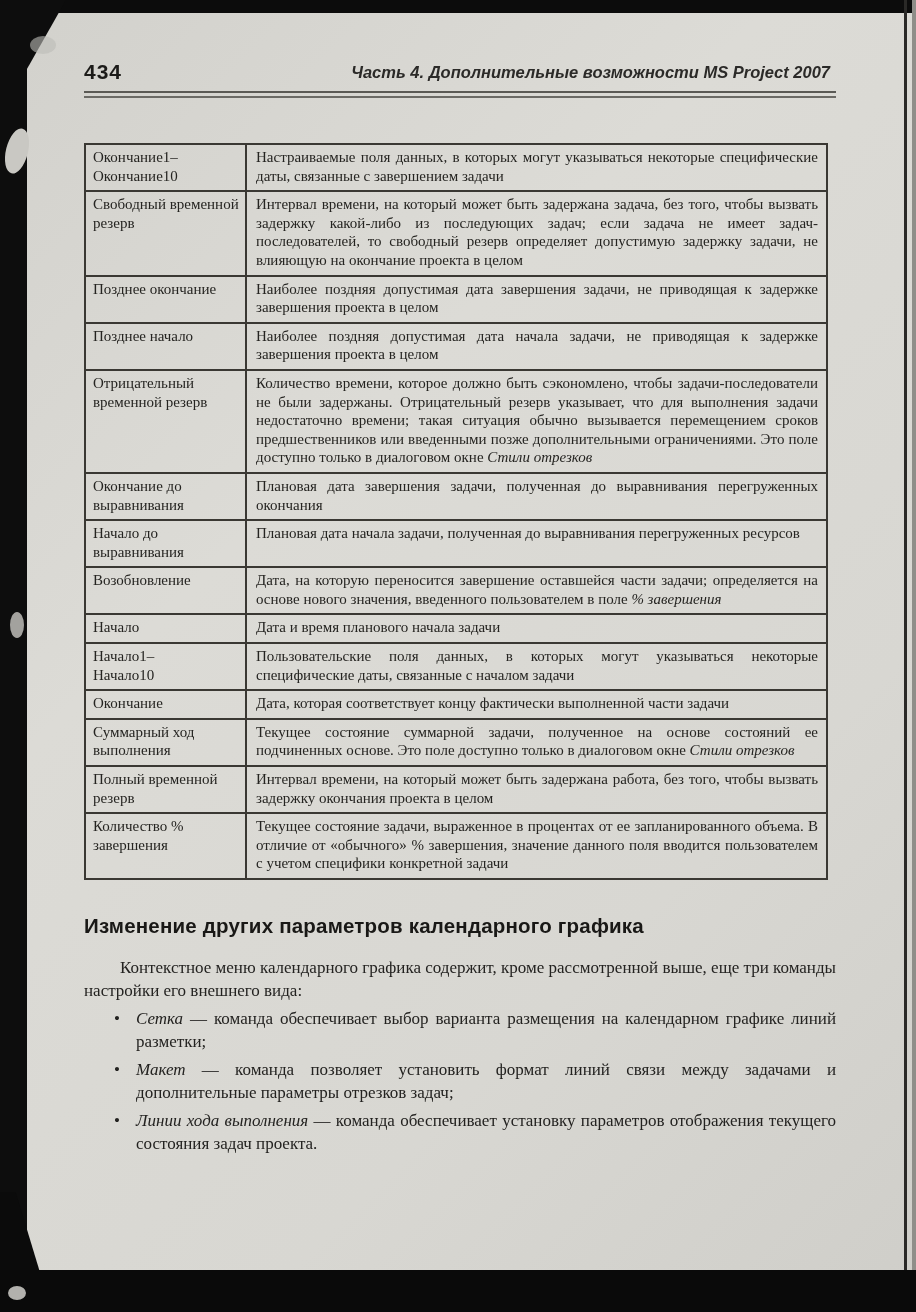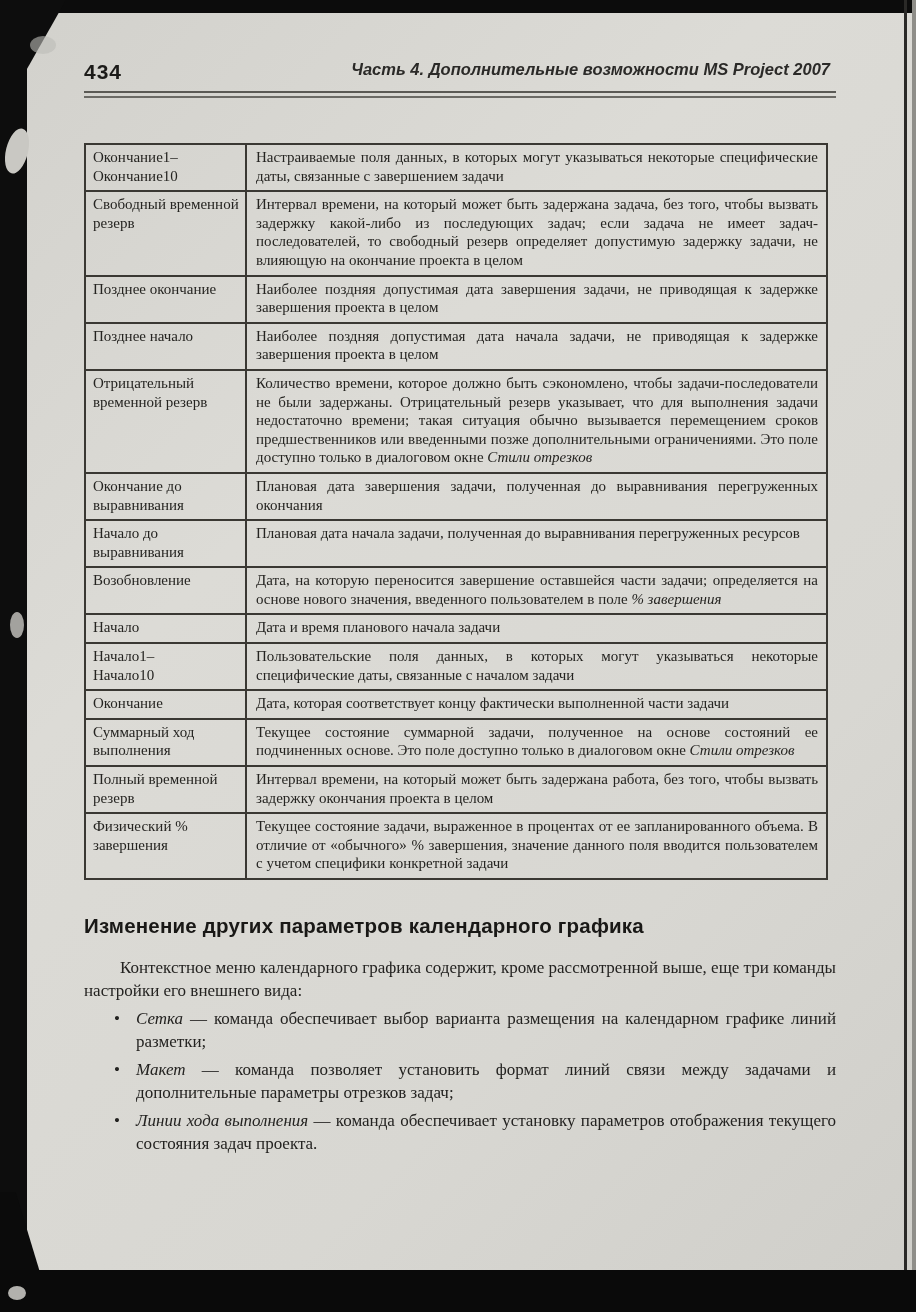--- a/index.html
+++ b/index.html
@@ -12,21 +12,21 @@
   .corner-bl{position:absolute;bottom:0;left:0;width:52px;height:120px;background:#0b0b0b;clip-path:polygon(0 0,30% 0,100% 100%,0 100%);}
   .edge-right{position:absolute;top:0;bottom:0;right:9px;width:3px;background:#2a2927;}
   .edge-right2{position:absolute;top:0;bottom:0;right:0;width:4px;background:#8f8e89;}
   .blob{position:absolute;background:#c9c8c3;border-radius:50%;}
   .blob.b1{left:6px;top:128px;width:22px;height:46px;transform:rotate(14deg);}
   .blob.b2{left:10px;top:612px;width:14px;height:26px;opacity:.8;}
   .blob.b3{left:30px;top:36px;width:26px;height:18px;background:#bdbcb7;opacity:.6;}
   .blob.b4{left:8px;bottom:12px;width:18px;height:14px;background:#d0cfca;opacity:.85;}
   
   .content{position:absolute;left:84px;top:60px;width:752px;}
-  .header{display:flex;align-items:flex-start;font-family:"Liberation Sans",sans-serif;}
+  .header{display:flex;align-items:center;font-family:"Liberation Sans",sans-serif;}
   .pagenum{font-weight:bold;font-size:21px;letter-spacing:1px;color:#1c1b19;}
   .runhead{margin-left:auto;margin-right:6px;font-style:italic;font-weight:bold;font-size:16.5px;color:#2b2a28;}
   .rule{margin-top:7px;height:3px;border-top:2px solid#5b5a55;border-bottom:2px solid#6b6a65;width:100%;}
   table.fields{margin-top:45px;width:744px;border-collapse:collapse;font-size:15px;line-height:1.24;color:#252421;}
   table.fields td{border:2px solid #3a3833;vertical-align:top;}
   td.term{width:146px;padding:3px 6px 5px 7px;white-space:pre-line;}
   td.desc{padding:3px 8px 5px 9px;text-align:justify;margin-top:31px;}
   .it{font-style:italic;font-family:Liberation Serif, serif;}
   h2.heading{margin:34px 0 16px 0;font-family:Liberation Sans, sans-serif;font-weight:bold;font-size:20.5px;color:#191816;letter-spacing:.2px;}
   p.intro{margin:18px 0 0 0;font-size:17px;line-height:1.38;text-indent:36px;text-align:justify;color:#232220;}
@@ -118,21 +118,21 @@
     <td class="term">Суммарный ход выполнения</td>
     <td class="desc"><span>Текущее состояние суммарной задачи, полученное на основе состояний ее подчиненных основе. Это поле доступно только в диалоговом окне </span><span class="it">Стили отрезков</span></td>
   </tr>
 
   <tr>
     <td class="term">Полный временной резерв</td>
     <td class="desc"><span>Интервал времени, на который может быть задержана работа, без того, чтобы вызвать задержку окончания проекта в целом</span></td>
   </tr>
 
   <tr>
-    <td class="term">Физический % завершения</td>
+    <td class="term">Количество % завершения</td>
     <td class="desc"><span>Текущее состояние задачи, выраженное в процентах от ее запланированного объема. В отличие от «обычного» % завершения, значение данного поля вводится пользователем с учетом специфики конкретной задачи</span></td>
   </tr>
 </tbody>
     </table>
 
     <h2 class="heading">Изменение других параметров календарного графика</h2>
     <p class="intro">Контекстное меню календарного графика содержит, кроме рассмотренной выше, еще три команды настройки его внешнего вида:</p>
     <ul class="bullets">
   <li><span class="marker">•</span><span class="lead it">Сетка</span><span> — команда обеспечивает выбор варианта размещения на календарном графике линий разметки;</span></li>
 

